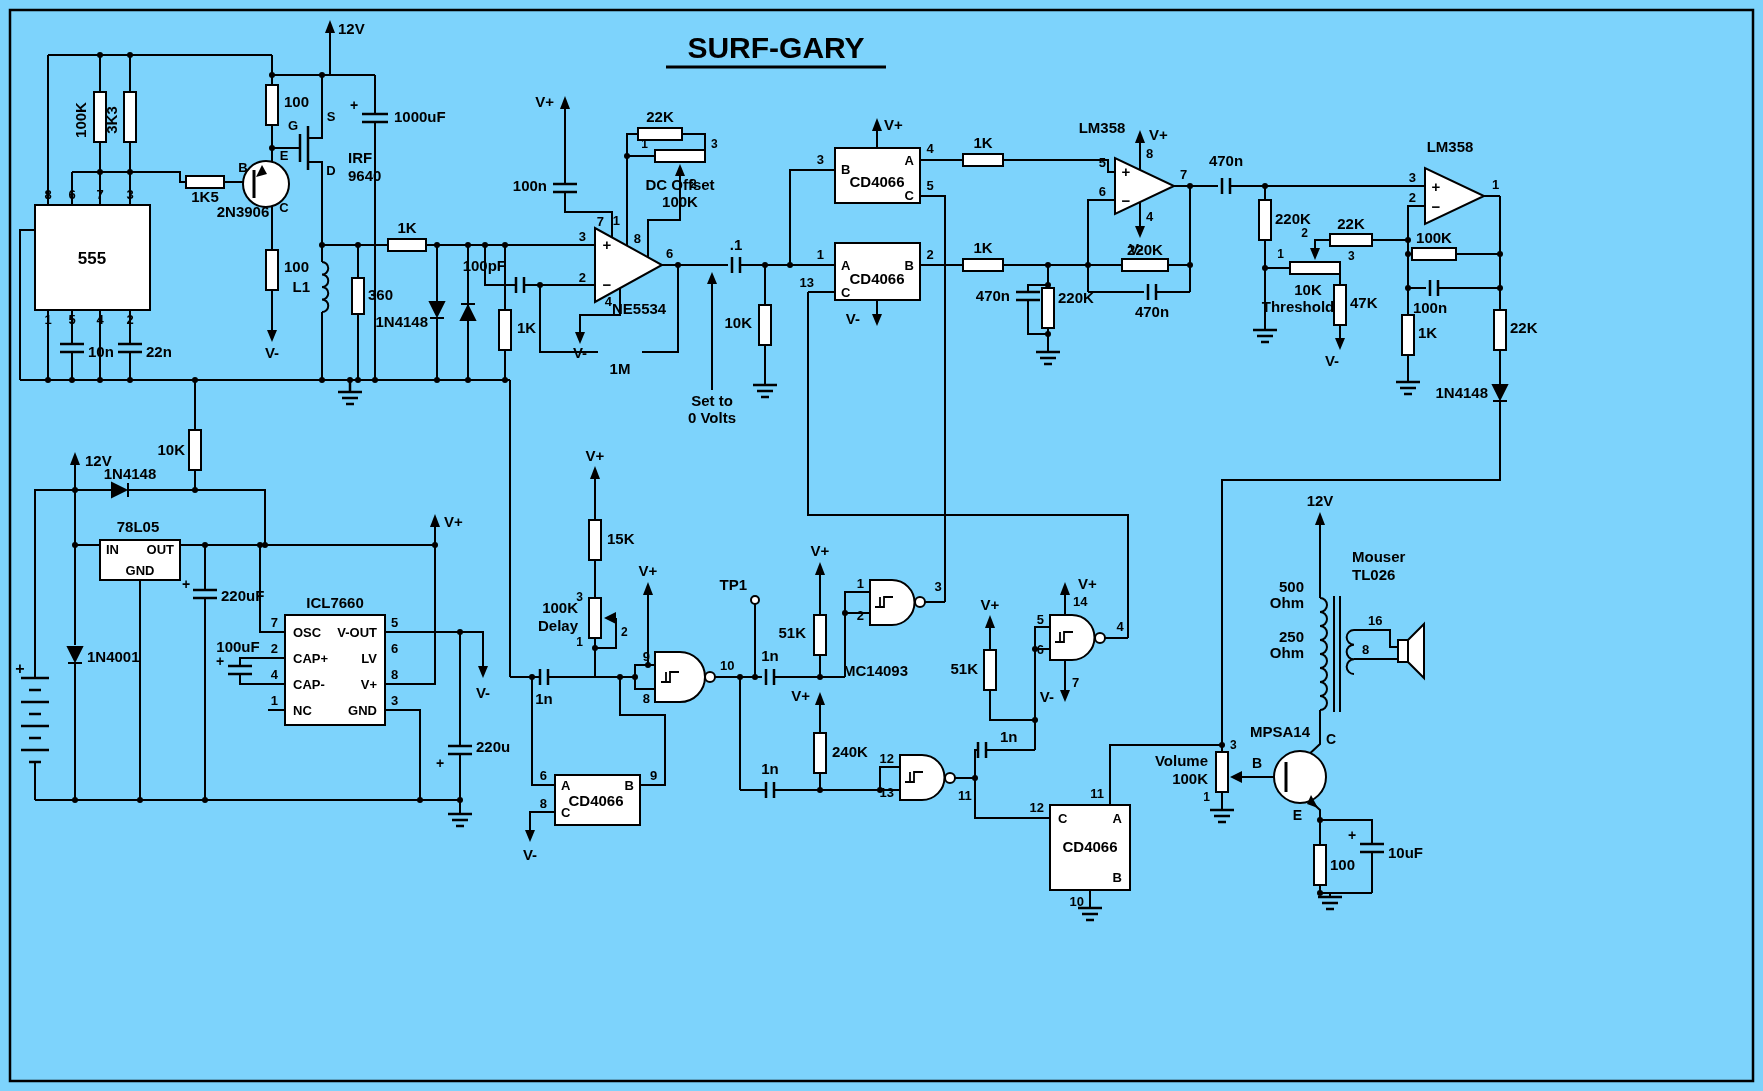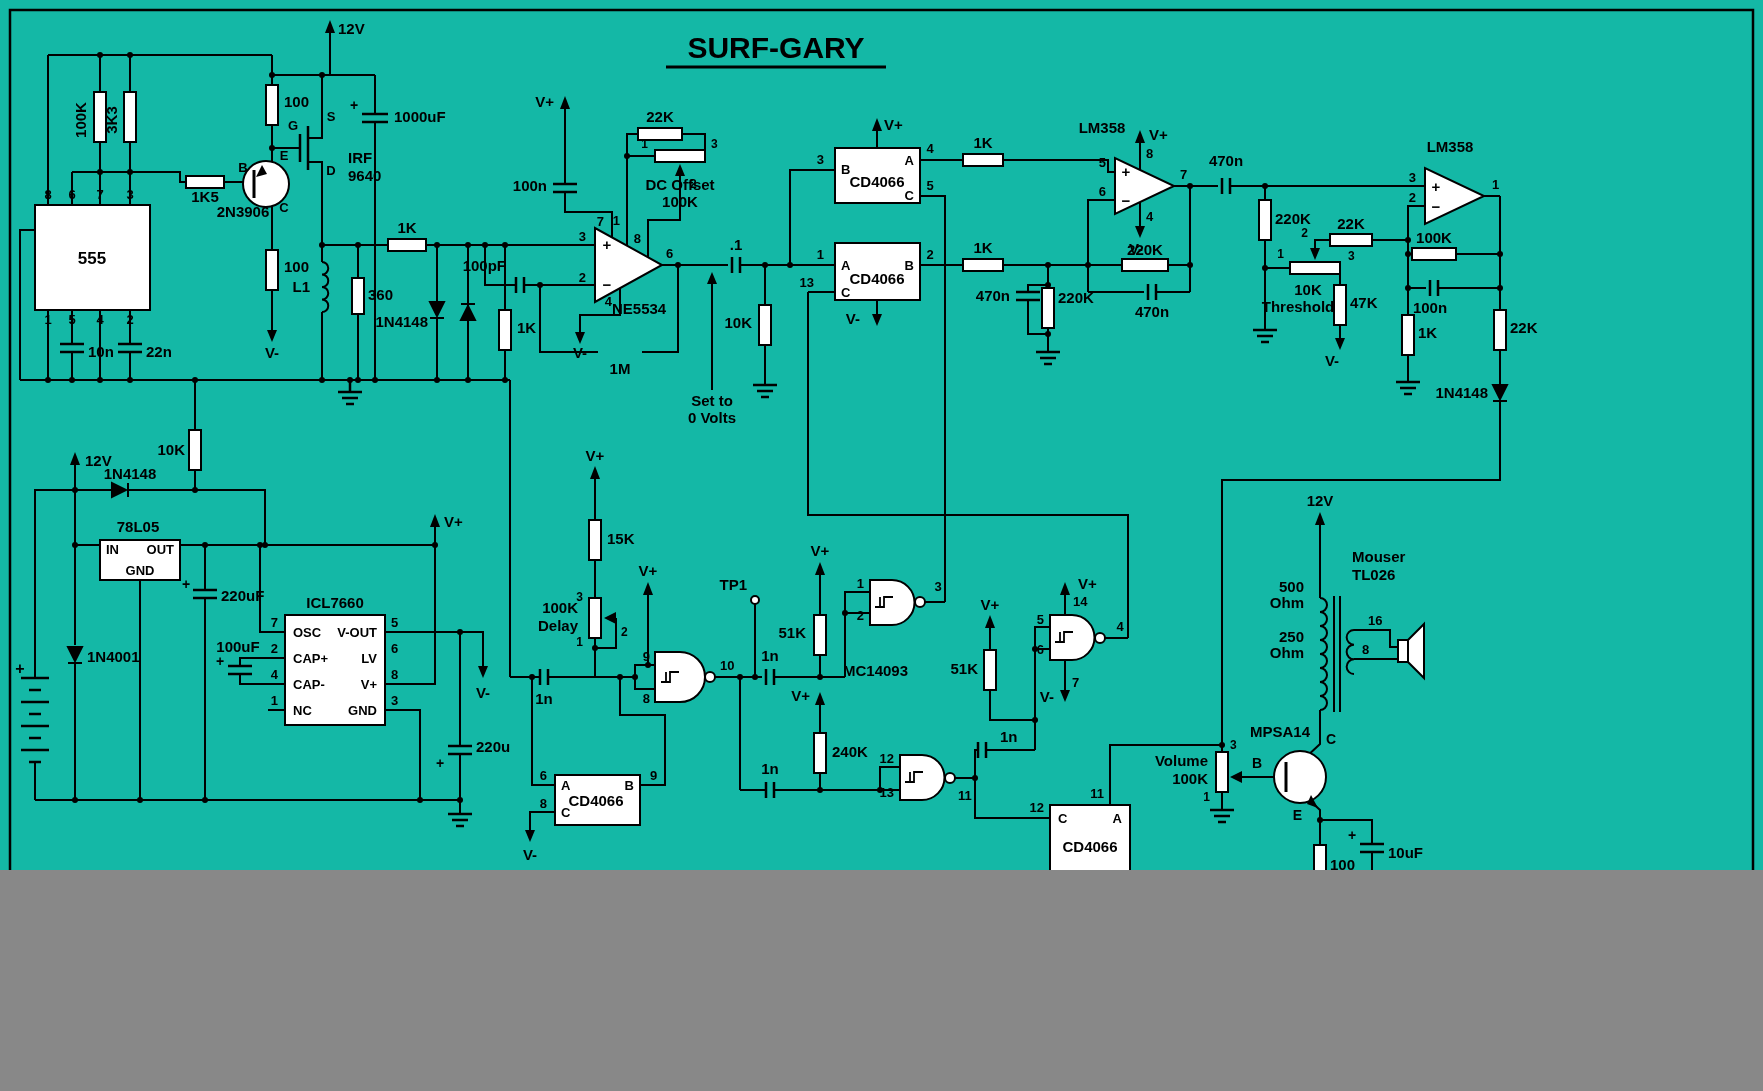--- a/index.html
+++ b/index.html
@@ -1,16 +1,16 @@
 <!DOCTYPE html>
 <html><head>
 <meta charset="utf-8">
 <style>
   html,body{margin:0;padding:0;background:#888;}
-  .stage{position:relative;width:1763px;height:870px;background:#14b8a6;font-family:"Liberation Sans",sans-serif;}
+  .stage{position:relative;width:1763px;height:1091px;background:#7dd3fc;font-family:"Liberation Sans",sans-serif;}
   svg{position:absolute;left:0;top:0;}
   #labels text{fill:#000;font-weight:700;font-family:"Liberation Sans",sans-serif;}
 </style>
 </head>
 <body>
 
 <div class="stage">
 <svg width="1763" height="1091" viewBox="0 0 1763 1091">
 
   <rect x="10" y="10" width="1743" height="1071" fill="none" stroke="#000" stroke-width="2.5"></rect>

